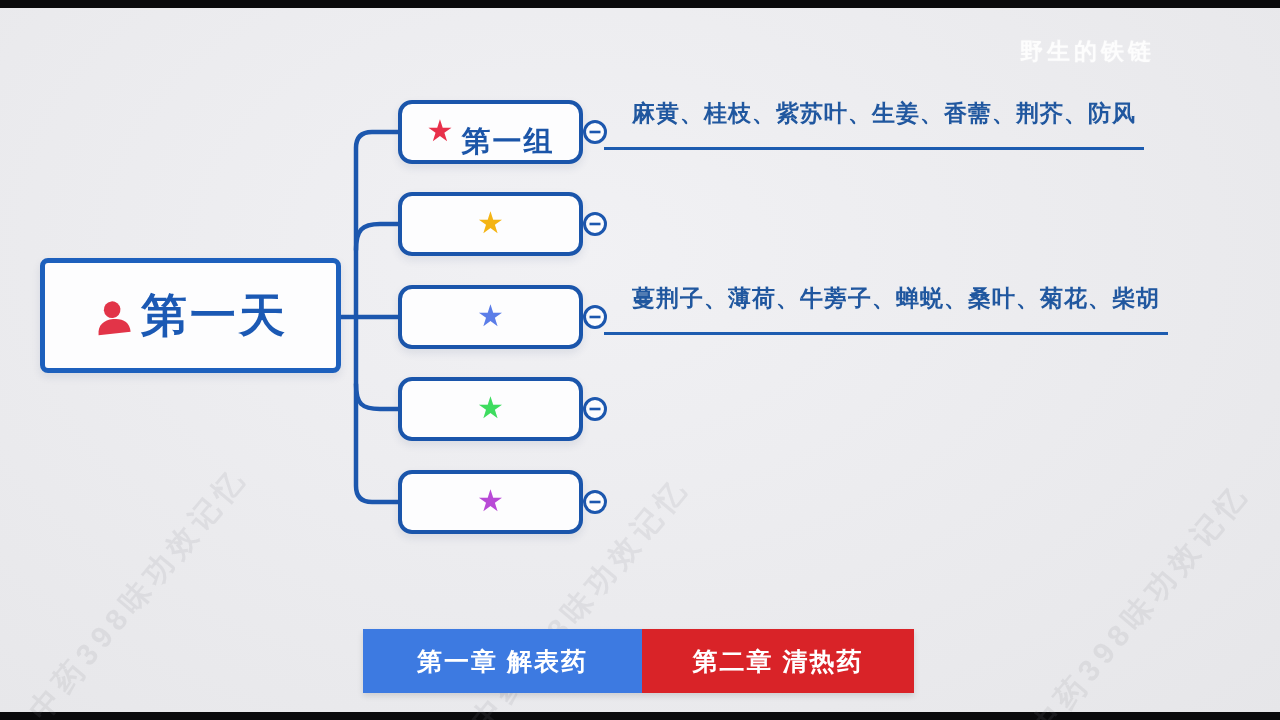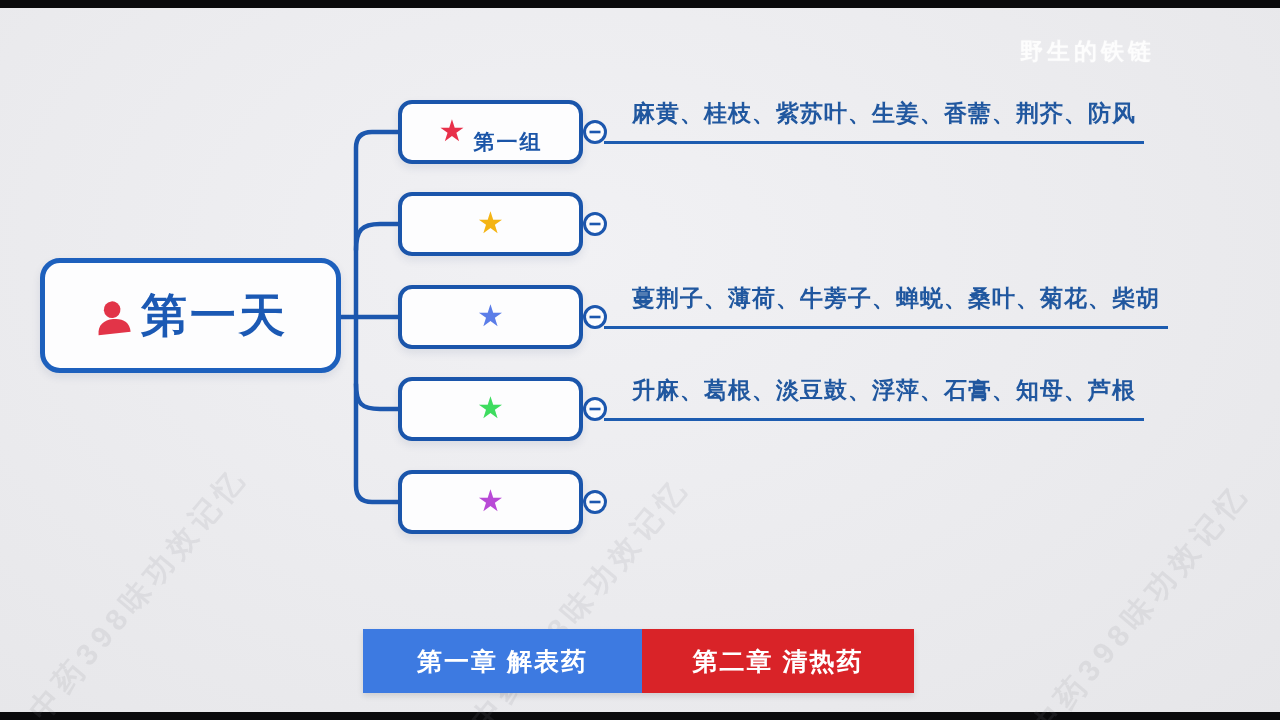--- a/index.html
+++ b/index.html
@@ -20,31 +20,31 @@
     position:absolute;left:1020px;top:36px;font-size:23px;font-weight:bold;
     color:rgba(255,255,255,0.82);letter-spacing:4px;text-shadow:0 0 2px rgba(255,255,255,0.4);
   }
   svg.tree{position:absolute;left:0;top:0;}
   .node{
     position:absolute;background:#fdfdfe;border:4px solid #1a55ab;border-radius:14px;
     display:flex;align-items:center;justify-content:center;gap:8px;
     box-shadow:0 4px 8px rgba(40,60,110,0.10);box-sizing:border-box;cursor:pointer;
   }
   .node-root{
-    left:40px;top:258px;width:301px;height:115px;border-width:5px;border-radius:20px;
+    left:40px;top:258px;width:301px;height:115px;border-width:5px;border-radius:8px;
     border-color:#1d60bd;
   }
   .root-label{font-size:46px;font-weight:bold;color:#1b59b4;letter-spacing:3px;}
   .person{width:40px;height:40px;transform:rotate(-6deg);margin-top:4px;}
   .node-group{left:398px;width:185px;height:64px;}
   .star{font-size:30px;line-height:1;margin-top:-2px;}
-  .group-label{font-size:21px;font-weight:bold;color:#1b55a8;letter-spacing:2px;margin-top:20px;}
+  .group-label{font-size:29px;font-weight:bold;color:#1b55a8;letter-spacing:2px;margin-top:20px;}
   .herb-row{
     position:absolute;left:604px;white-space:nowrap;
-    border-bottom:3px solid #1d5cb0;padding:0 8px 14px 28px;
+    border-bottom:3px solid #1d5cb0;padding:0 8px 20px 28px;
   }
   .herb-text{font-size:23px;font-weight:bold;color:#20579f;letter-spacing:1px;line-height:28px;}
   .chapters{position:absolute;left:363px;top:629px;display:flex;height:64px;
     box-shadow:0 3px 6px rgba(0,0,0,0.12);}
   .chapter{
     display:flex;align-items:center;justify-content:center;color:#ffffff;
     font-size:25px;font-weight:bold;letter-spacing:2px;cursor:pointer;
   }
   .chapter-1{width:279px;}
   .chapter-2{width:272px;}
@@ -119,22 +119,19 @@
   <div class="node node-group" style="top:470px;">
     <span class="star" style="color: rgb(184, 74, 214);">★</span>
   </div>
 
   <div class="herb-row" style="top:99px;">
     <span class="herb-text">麻黄、桂枝、紫苏叶、生姜、香薷、荆芥、防风</span>
   </div>
   <div class="herb-row" style="top:284px;">
     <span class="herb-text">蔓荆子、薄荷、牛蒡子、蝉蜕、桑叶、菊花、柴胡</span>
   </div>
-  <div class="herb-row" style="top:376px;">
-    <span class="herb-text">升麻、葛根、淡豆鼓、浮萍、石膏、知母、芦根</span>
-  </div>
 
   <div class="chapters">
     <div class="chapter chapter-1" style="background-color: rgb(61, 122, 225);">第一章 解表药</div>
     <div class="chapter chapter-2" style="background-color: rgb(217, 35, 40); text-align: right;">第二章 清热药</div>
   </div>
 
 </div>
 
 </body></html>

